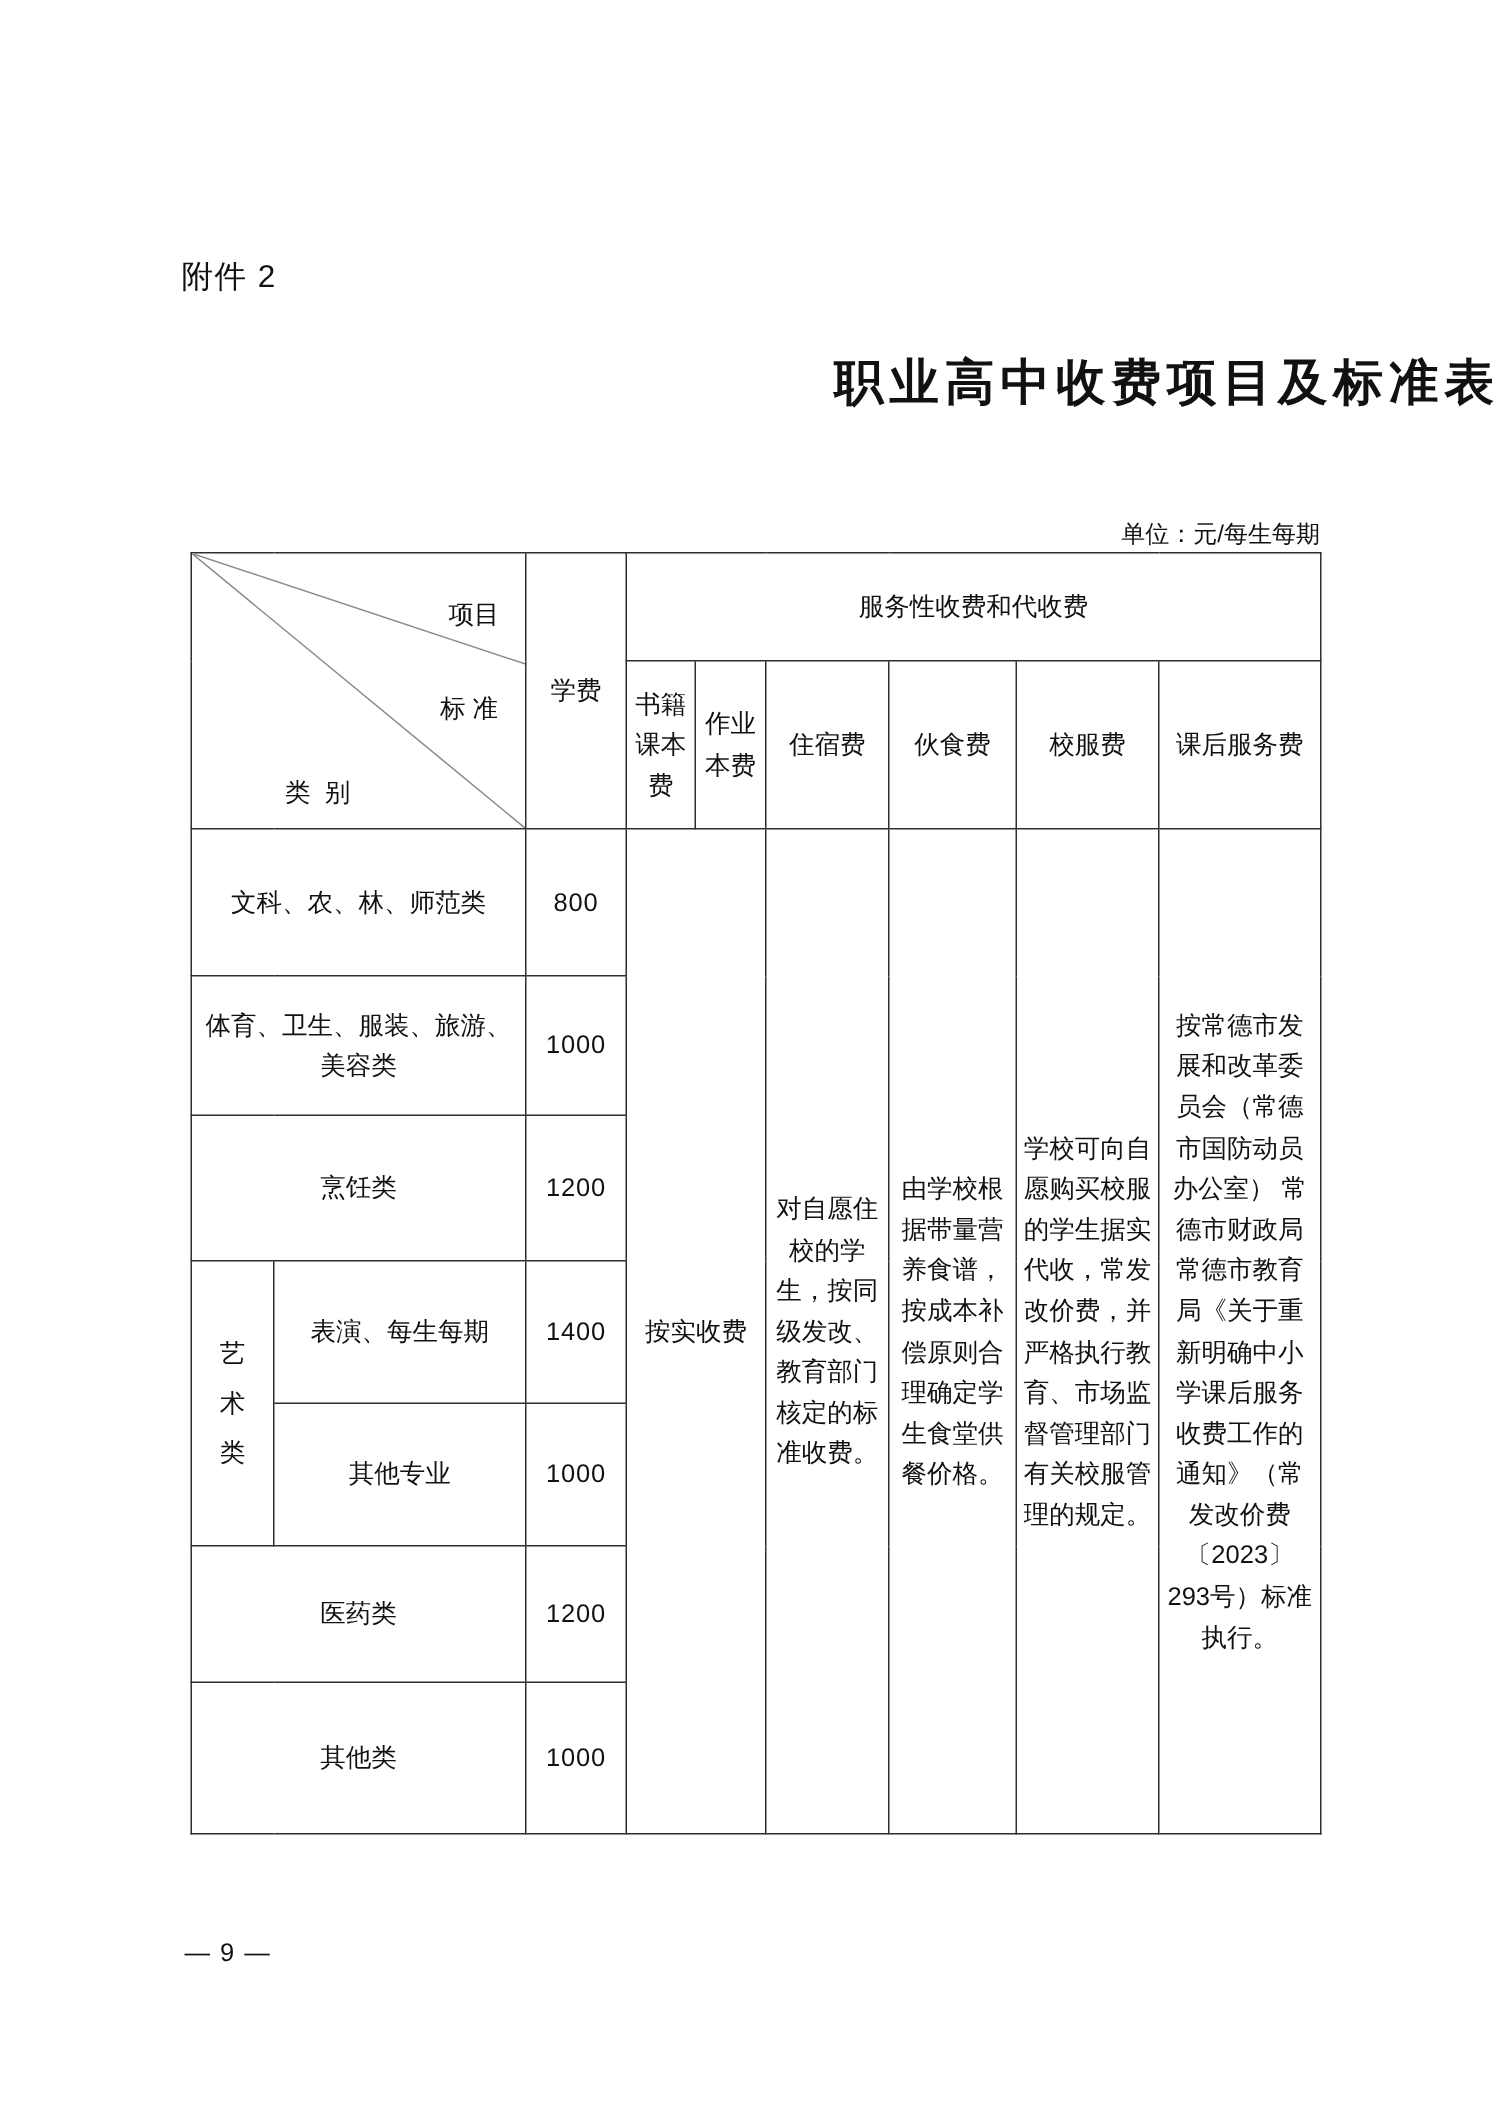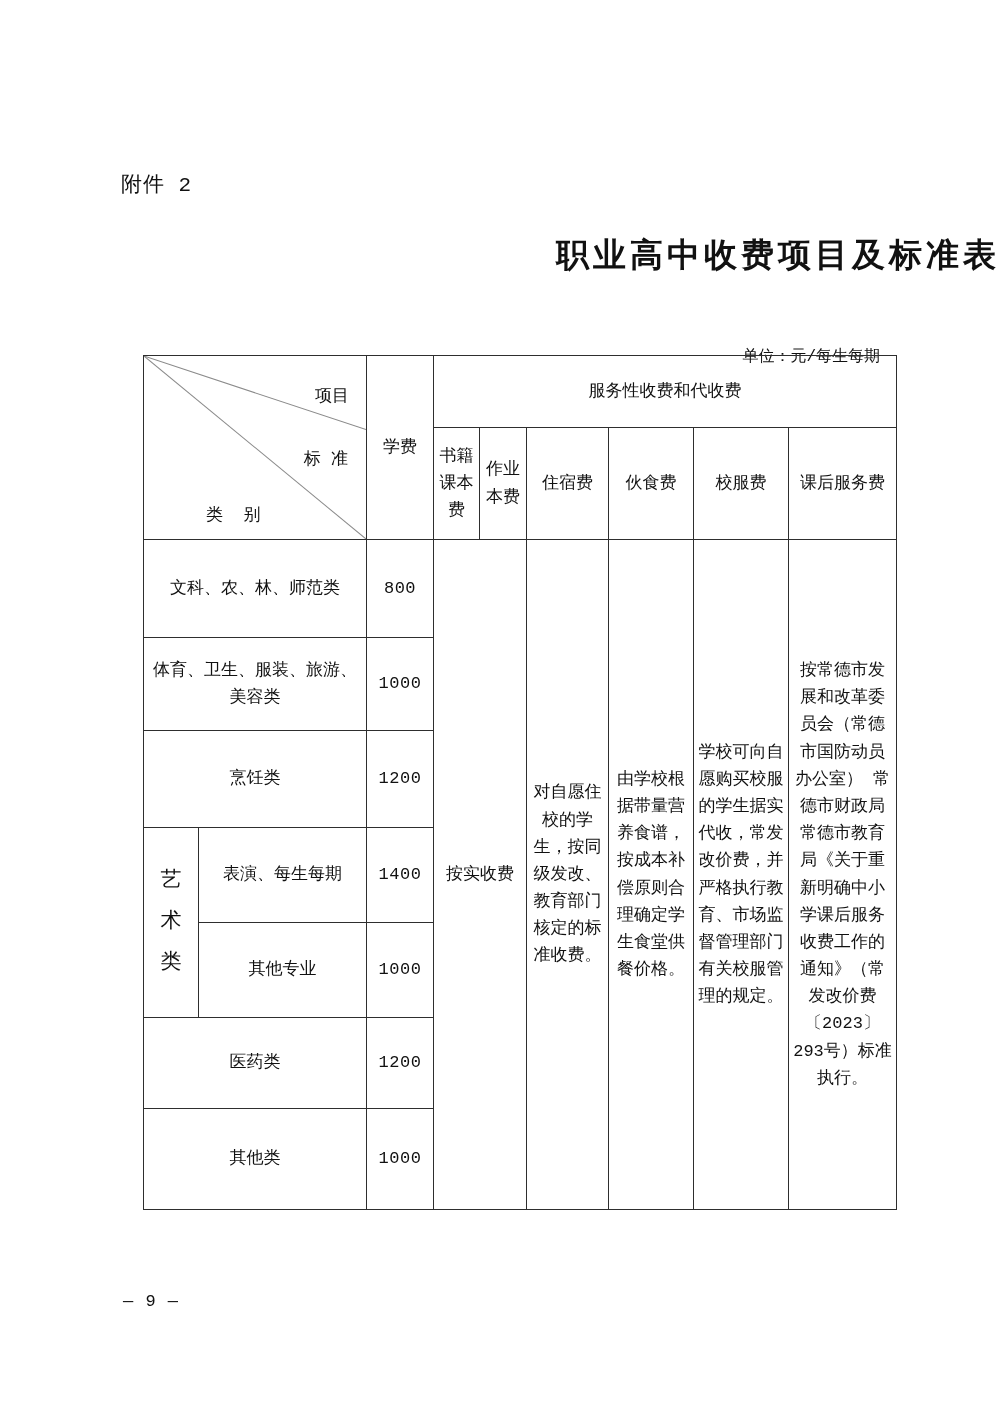--- a/index.html
+++ b/index.html
@@ -3,21 +3,21 @@
 <meta charset="utf-8">
 <style>
   * { margin: 0; padding: 0; box-sizing: border-box; }
   html, body { background: #e8e8e8; }
   .page {
     position: relative;
     width: 1000px;
     height: 1414px;
     margin: 0 auto;
     background: #ffffff;
-    font-family: Liberation Mono, monospace;
+    font-family: Liberation Sans, sans-serif;
     color: #111;
     overflow: hidden;
   }
   .attachment-label {
     position: absolute;
     left: 121px;
     top: 170px;
     font-size: 21px;
     letter-spacing: 1px;
   }
@@ -34,25 +34,24 @@
   .unit-note {
     position: absolute;
     top: 346px;
     right: 120px;
     font-size: 16px;
     text-align: center;
   }
   table.fee-table {
     position: absolute;
     left: 127px;
-    top: 355px;
+    top: 368px;
     width: 753px;
     border-collapse: collapse;
     table-layout: fixed;
-    margin-left: 16px;
   }
   table.fee-table td {
     border: 1px solid #2e2e2e;
     text-align: center;
     vertical-align: middle;
     font-size: 17px;
     padding: 2px 4px;
     line-height: 1.6;
     overflow: hidden;
   }
@@ -89,21 +88,21 @@
     line-height: 1.85;
   }
   td.cat-center { text-align: center; }
   td.num { font-size: 17px; letter-spacing: 0.5px; }
 
   td.group-vertical { padding: 0; }
   td.group-vertical .vtext {
     width: 1.05em;
     margin: 0 auto;
     line-height: 1.95;
-    font-size: 21px;
+    font-size: 17px;
     word-break: break-all;
   }
 
   td.merged-note {
     text-align: justify;
     text-justify: inter-character;
     line-height: 1.83;
     padding: 4px 5px;
     font-size: 17px;
   }

